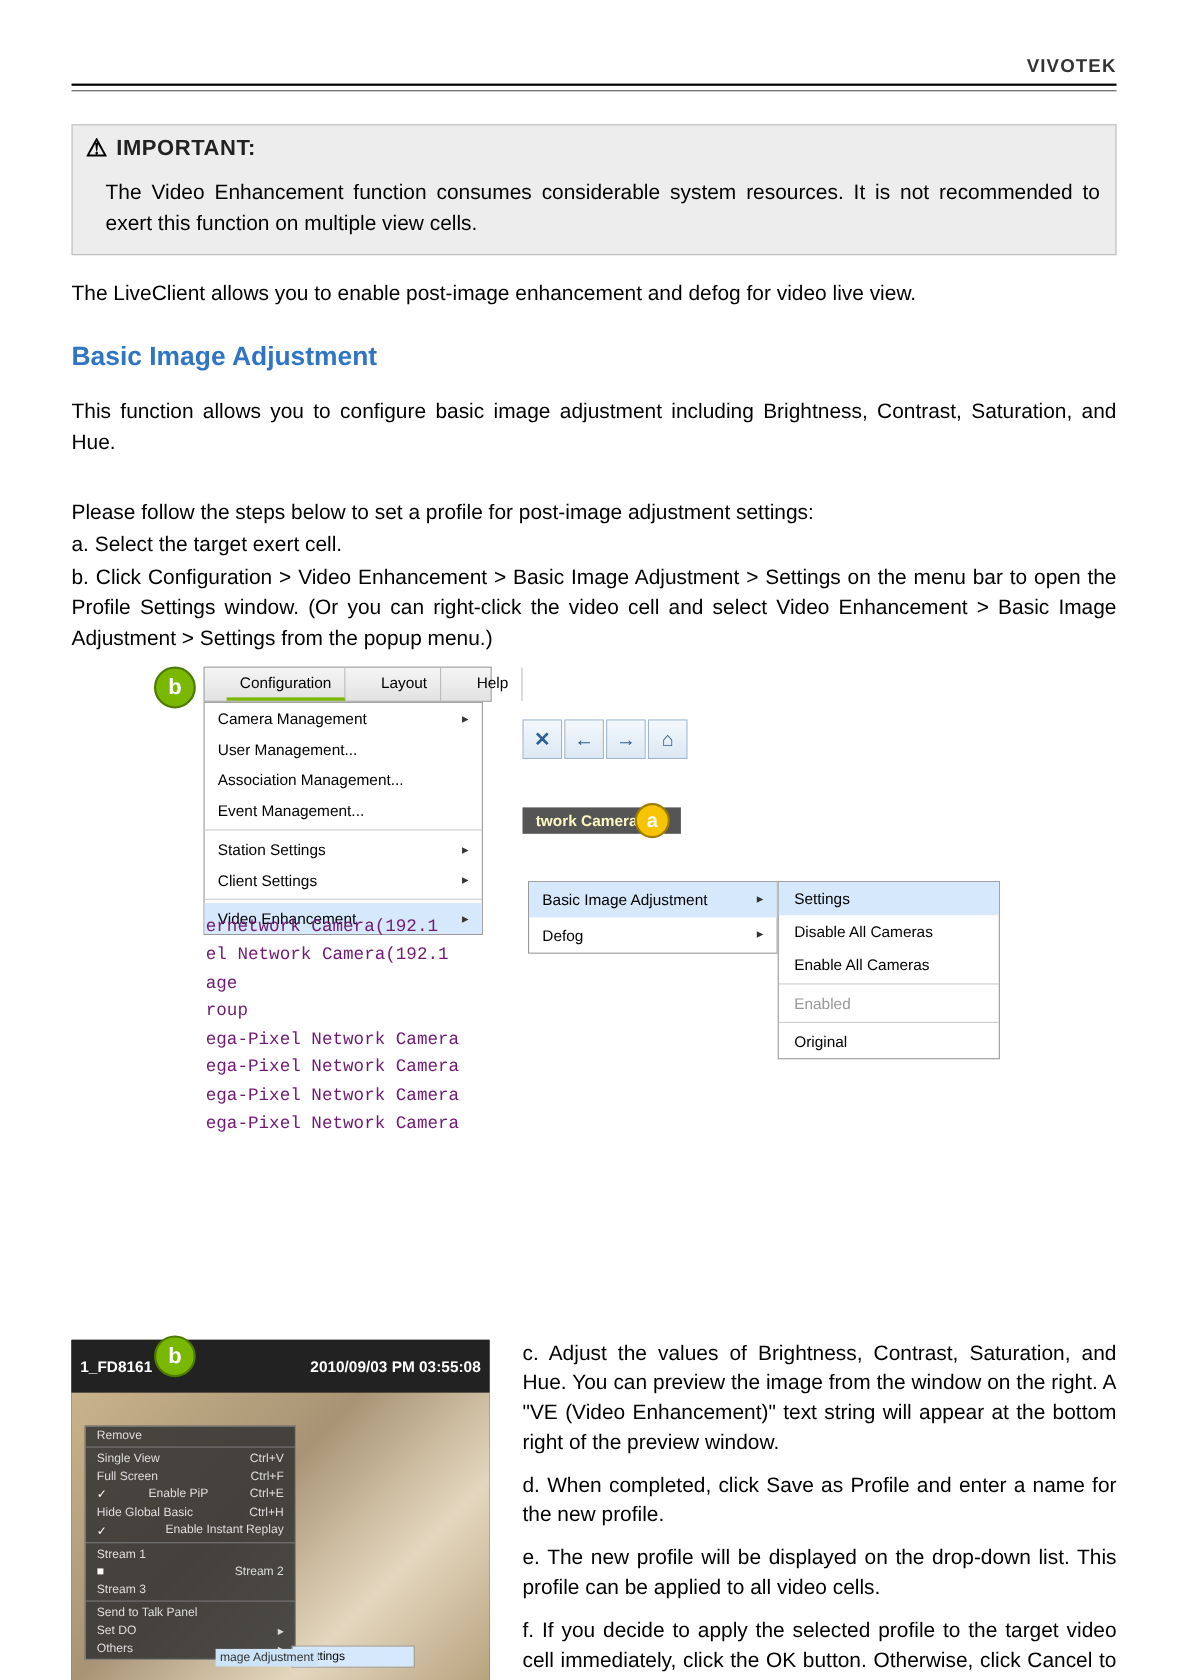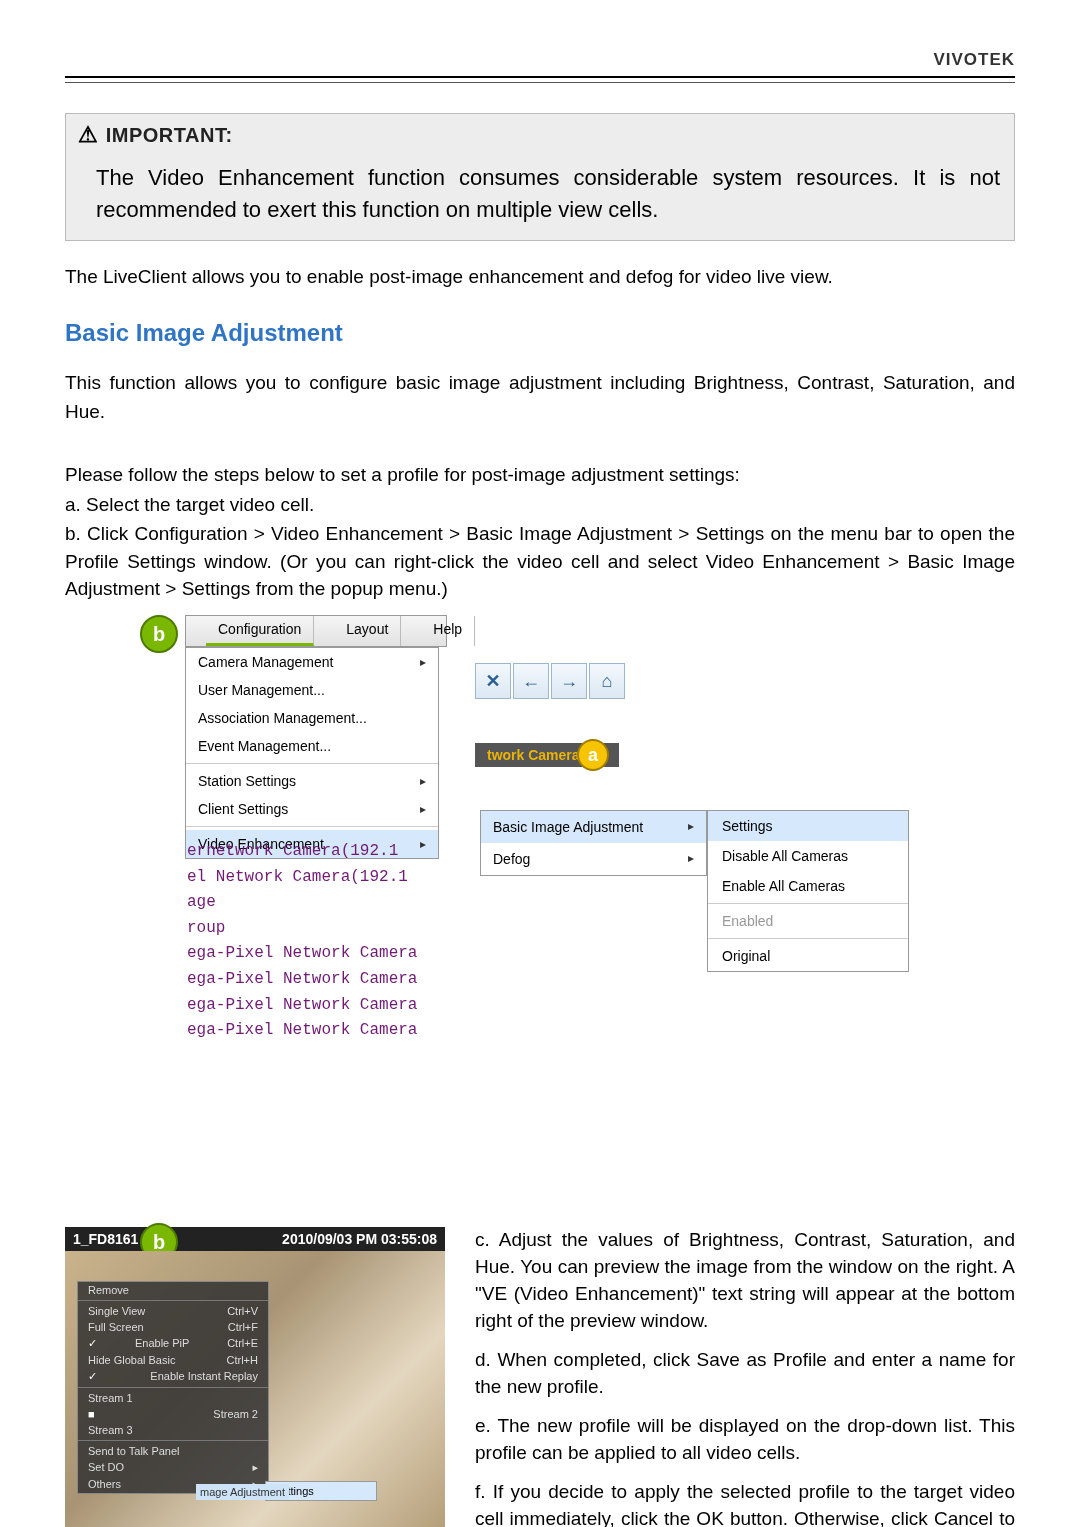--- a/index.html
+++ b/index.html
@@ -54,21 +54,21 @@
     font-weight: bold;
   }
   .important-label {
     font-weight: bold;
     font-size: 20px;
     color: #222;
     letter-spacing: 0.5px;
   }
   .important-body {
     padding: 6px 14px 14px 30px;
-    font-size: 22px;
+    font-size: 19px;
     line-height: 1.45;
     text-align: justify;
   }
   .para {
     font-size: 19px;
     line-height: 1.5;
     margin: 22px 0;
     text-align: justify;
   }
   .just {
@@ -164,21 +164,21 @@
     border: 1px solid #9db6ce;
     background: linear-gradient(#f3f8fd,#dce8f3);
     display:flex;align-items:center;justify-content:center;
     font-size:18px;color:#2b5f96;font-weight:bold;
   }
   .cam-label {
     position: absolute;
     left: 290px;
     top: 128px;
     background: #555;
-    color: #eab308;
+    color: #fef9c3;
     padding: 4px 12px;
     font-size: 14px;
     font-weight: bold;
     width: 120px;
   }
   .submenu {
     position: absolute;
     left: 295px;
     top: 195px;
     width: 225px;
@@ -229,21 +229,21 @@
     width: 380px;
     height: 310px;
     background: #000;
     position: relative;
     margin-right: 30px;
   }
   .thumb-head {
     background: #222;
     color: #fff;
     font-size: 14px;
-    padding: 4px 8px;
+    padding: 16px 8px;
     font-weight: bold;
     display: flex;
     justify-content: space-between;
   }
   .thumb-body {
     background: linear-gradient(135deg,#c9b38c 0%, #a89474 40%, #e4d7bf 70%, #b59f7a 100%);
     height: 276px;
     position: relative;
   }
   .ctx {
@@ -310,21 +310,21 @@
   </div>
 
   <div class="para just">The LiveClient allows you to enable post-image enhancement and defog for video live view.</div>
 
   <div class="section-head">Basic Image Adjustment</div>
 
   <div class="para just">This function allows you to configure basic image adjustment including Brightness, Contrast, Saturation, and Hue.</div>
 
   <div class="steps">
     <div class="step">Please follow the steps below to set a profile for post-image adjustment settings:</div>
-    <div class="step">a. Select the target video cell.</div>
+    <div class="step">a. Select the target exert cell.</div>
     <div class="step">b. Click Configuration &gt; Video Enhancement &gt; Basic Image Adjustment &gt; Settings on the menu bar to open the Profile Settings window. (Or you can right-click the video cell and select Video Enhancement &gt; Basic Image Adjustment &gt; Settings from the popup menu.)</div>
   </div>
 
   <div class="screenshot">
     <span class="b-badge b1">b</span>
 
     <div class="menubar">
       <div class="active">Configuration</div>
       <div>Layout</div>
       <div>Help</div>

